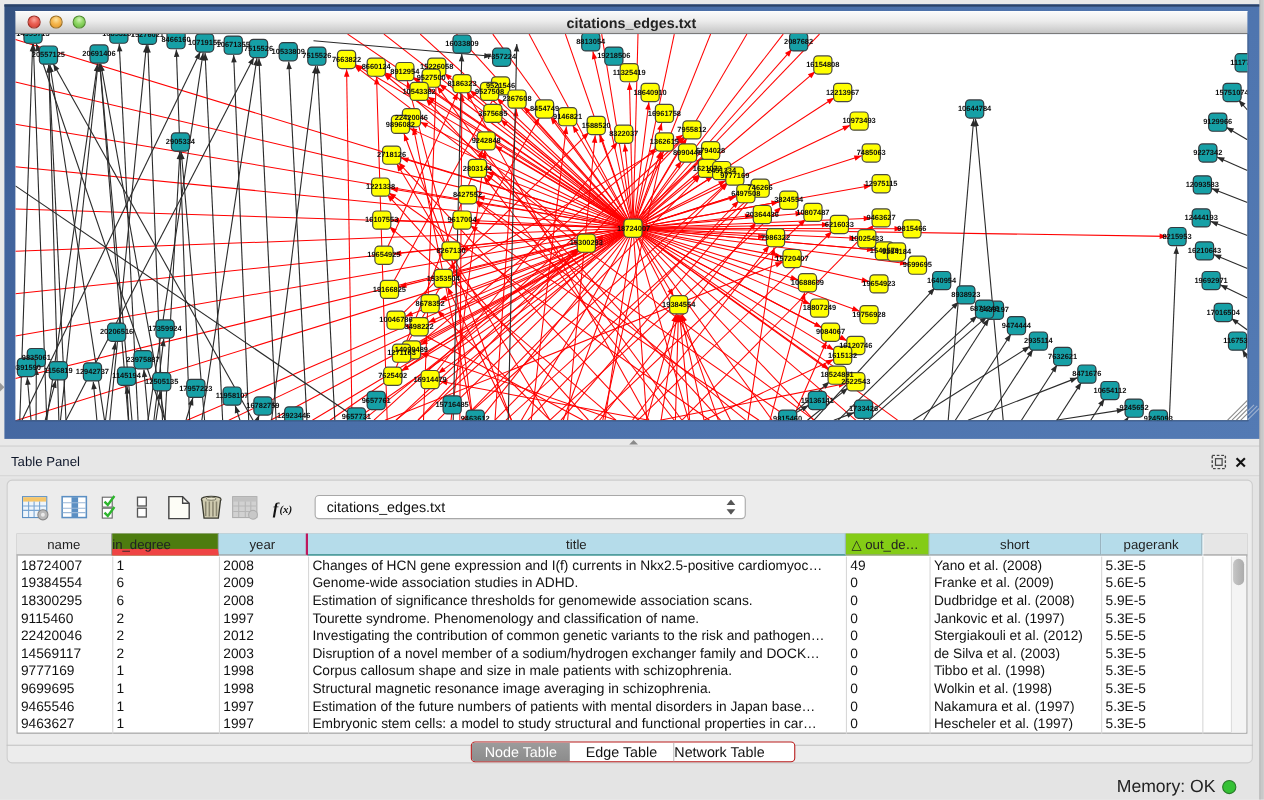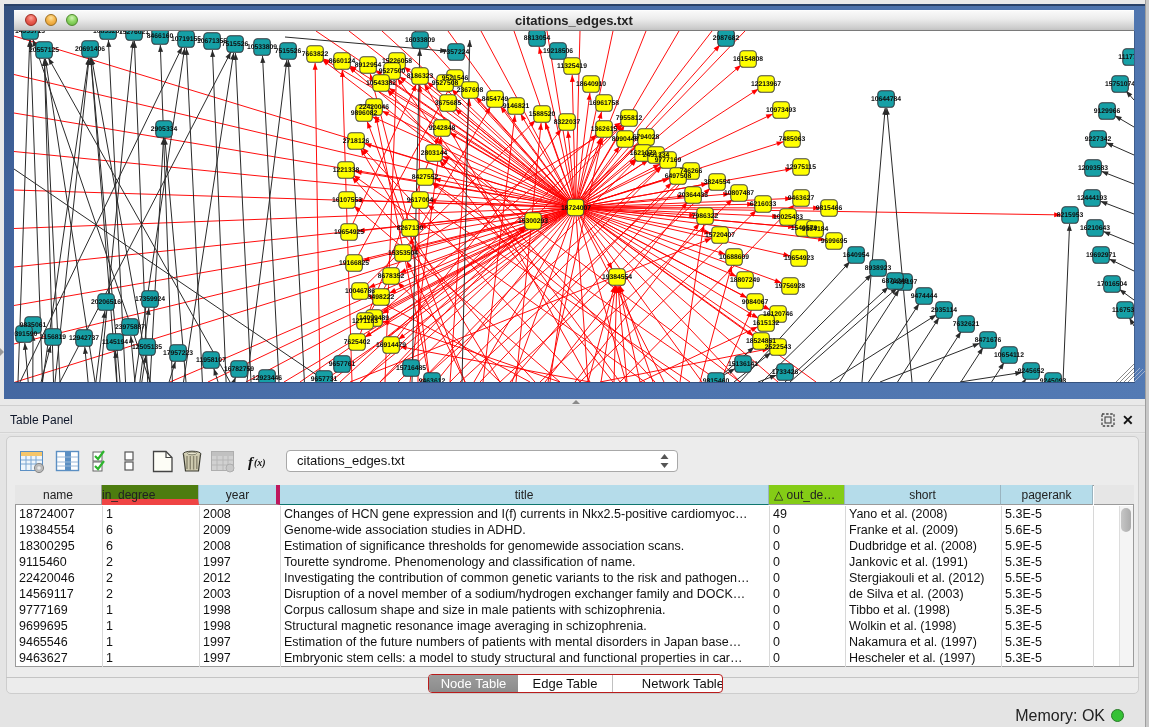--- a/index.html
+++ b/index.html
@@ -870,21 +870,21 @@
     <polygon points="4.5,0 8.5,5 0.5,5" fill="#555"></polygon>
     <polygon points="4.5,14 8.5,9 0.5,9" fill="#555"></polygon>
   </svg>
 </div>
 
 <div class="abs" style="left:15px;top:485px;width:1119px;height:182px;background:#fff;border:1px solid #9a9a9a">
 </div>
 
 <div class="abs" style="left:15px;top:485px;width:87px;height:20px;background:#e6e6e6;border-right:1px solid #9a9a9a;border-bottom:1px solid #9a9a9a;text-align:center;line-height:20px;font-size:12px;color:#222">name</div>
 <div class="abs" style="left:102px;top:485px;width:97px;height:20px;background:#4d7c0f;border-right:1px solid #9ab4c0;border-bottom:6px solid #ef4444;line-height:20px;font-size:12px;color:#222">in_degree</div>
-<div class="abs" style="left:199px;top:485px;width:81px;height:20px;background:#b5dcea;border-right:4px solid #be185d;border-bottom:1px solid #9a9a9a;text-align:center;line-height:20px;font-size:12px;color:#222">year</div>
+<div class="abs" style="left:199px;top:485px;width:81px;height:20px;background:#b5dcea;border-right:2px solid #be185d;border-bottom:1px solid #9a9a9a;text-align:center;line-height:20px;font-size:12px;color:#222">year</div>
 <div class="abs" style="left:280px;top:485px;width:489px;height:20px;background:#b5dcea;border-right:1px solid #9ab4c0;border-bottom:1px solid #0f766e;text-align:center;line-height:20px;font-size:12px;color:#222">title</div>
 <div class="abs" style="left:769px;top:485px;width:76px;height:20px;background:#84cc16;border-right:1px solid #9ab4c0;border-bottom:1px solid #9a9a9a;line-height:20px;font-size:12px;color:#222;padding-left:5px">△ out_de…</div>
 <div class="abs" style="left:845px;top:485px;width:156px;height:20px;background:#b5dcea;border-right:1px solid #9ab4c0;border-bottom:1px solid #9a9a9a;text-align:center;line-height:20px;font-size:12px;color:#222">short</div>
 <div class="abs" style="left:1001px;top:485px;width:92px;height:20px;background:#b5dcea;border-right:1px solid #9ab4c0;border-bottom:1px solid #9a9a9a;text-align:center;line-height:20px;font-size:12px;color:#222">pagerank</div>
 <div class="abs" style="left:1094px;top:485px;width:40px;height:20px;background:#e6e6e6;border-bottom:1px solid #9a9a9a"></div>
 
 <div class="abs" style="font-size:12.5px;color:#111">
 <div style="position:absolute;left:19px;top:506px;width:81px;height:16px;line-height:16px;overflow:hidden;white-space:nowrap">18724007</div>
 <div style="position:absolute;left:106px;top:506px;width:91px;height:16px;line-height:16px;overflow:hidden;white-space:nowrap">1</div>
 <div style="position:absolute;left:203px;top:506px;width:75px;height:16px;line-height:16px;overflow:hidden;white-space:nowrap">2008</div>
@@ -904,21 +904,21 @@
 <div style="position:absolute;left:203px;top:538px;width:75px;height:16px;line-height:16px;overflow:hidden;white-space:nowrap">2008</div>
 <div style="position:absolute;left:284px;top:538px;width:483px;height:16px;line-height:16px;overflow:hidden;white-space:nowrap">Estimation of significance thresholds for genomewide association scans.</div>
 <div style="position:absolute;left:773px;top:538px;width:70px;height:16px;line-height:16px;overflow:hidden;white-space:nowrap">0</div>
 <div style="position:absolute;left:849px;top:538px;width:150px;height:16px;line-height:16px;overflow:hidden;white-space:nowrap">Dudbridge et al. (2008)</div>
 <div style="position:absolute;left:1005px;top:538px;width:86px;height:16px;line-height:16px;overflow:hidden;white-space:nowrap">5.9E-5</div>
 <div style="position:absolute;left:19px;top:554px;width:81px;height:16px;line-height:16px;overflow:hidden;white-space:nowrap">9115460</div>
 <div style="position:absolute;left:106px;top:554px;width:91px;height:16px;line-height:16px;overflow:hidden;white-space:nowrap">2</div>
 <div style="position:absolute;left:203px;top:554px;width:75px;height:16px;line-height:16px;overflow:hidden;white-space:nowrap">1997</div>
 <div style="position:absolute;left:284px;top:554px;width:483px;height:16px;line-height:16px;overflow:hidden;white-space:nowrap">Tourette syndrome. Phenomenology and classification of name.</div>
 <div style="position:absolute;left:773px;top:554px;width:70px;height:16px;line-height:16px;overflow:hidden;white-space:nowrap">0</div>
-<div style="position:absolute;left:849px;top:554px;width:150px;height:16px;line-height:16px;overflow:hidden;white-space:nowrap">Jankovic et al. (1991)</div>
+<div style="position:absolute;left:849px;top:554px;width:150px;height:16px;line-height:16px;overflow:hidden;white-space:nowrap">Jankovic et al. (1997)</div>
 <div style="position:absolute;left:1005px;top:554px;width:86px;height:16px;line-height:16px;overflow:hidden;white-space:nowrap">5.3E-5</div>
 <div style="position:absolute;left:19px;top:570px;width:81px;height:16px;line-height:16px;overflow:hidden;white-space:nowrap">22420046</div>
 <div style="position:absolute;left:106px;top:570px;width:91px;height:16px;line-height:16px;overflow:hidden;white-space:nowrap">2</div>
 <div style="position:absolute;left:203px;top:570px;width:75px;height:16px;line-height:16px;overflow:hidden;white-space:nowrap">2012</div>
 <div style="position:absolute;left:284px;top:570px;width:483px;height:16px;line-height:16px;overflow:hidden;white-space:nowrap">Investigating the contribution of common genetic variants to the risk and pathogen…</div>
 <div style="position:absolute;left:773px;top:570px;width:70px;height:16px;line-height:16px;overflow:hidden;white-space:nowrap">0</div>
 <div style="position:absolute;left:849px;top:570px;width:150px;height:16px;line-height:16px;overflow:hidden;white-space:nowrap">Stergiakouli et al. (2012)</div>
 <div style="position:absolute;left:1005px;top:570px;width:86px;height:16px;line-height:16px;overflow:hidden;white-space:nowrap">5.5E-5</div>
 <div style="position:absolute;left:19px;top:586px;width:81px;height:16px;line-height:16px;overflow:hidden;white-space:nowrap">14569117</div>
 <div style="position:absolute;left:106px;top:586px;width:91px;height:16px;line-height:16px;overflow:hidden;white-space:nowrap">2</div>
@@ -963,20 +963,20 @@
 <div style="position:absolute;left:845px;top:506px;width:1px;height:161px;background:#d8d8d8"></div>
 <div style="position:absolute;left:1001px;top:506px;width:1px;height:161px;background:#d8d8d8"></div>
 <div style="position:absolute;left:1093px;top:506px;width:1px;height:161px;background:#d8d8d8"></div>
 
 <div class="abs" style="left:1119px;top:506px;width:14px;height:160px;background:#f4f4f4;border-left:1px solid #ddd"></div>
 <div class="abs" style="left:1121px;top:508px;width:10px;height:24px;background:linear-gradient(90deg,#c6c6c6,#ababab);border-radius:5px"></div>
 
 <div class="abs" style="left:428px;top:674px;width:295px;height:19px;border:1px solid #b91c1c;border-radius:4px;background:#fff;overflow:hidden">
   <div class="abs" style="left:0;top:0;width:89px;height:19px;background:linear-gradient(#9c9c9c,#8a8a8a);color:#fff;text-align:center;line-height:18px;font-size:13px">Node Table</div>
   <div class="abs" style="left:89px;top:0;width:95px;height:19px;color:#111;text-align:center;line-height:18px;font-size:13px;border-right:1px solid #c0c0c0">Edge Table</div>
-  <div class="abs" style="left:184px;top:0;width:111px;height:19px;color:#111;text-align:right;line-height:18px;font-size:13px">Network Table</div>
+  <div class="abs" style="left:184px;top:0;width:111px;height:19px;color:#111;text-align:left;line-height:18px;font-size:13px">Network Table</div>
 </div>
 
 <div class="abs" style="left:1010px;top:708px;width:95px;height:16px;line-height:16px;font-size:16px;color:#222;text-align:right">Memory: OK</div>
 <div class="abs" style="left:1111px;top:709px;width:13px;height:13px;border-radius:50%;background:#35c135;border:1px solid #2a7a2a"></div>
 
 <div class="abs" style="left:1145px;top:0;width:1px;height:727px;background:#9e9e9e"></div>
 <div class="abs" style="left:1146px;top:0;width:3px;height:727px;background:#c8c8c8"></div>
 
 </body></html>

